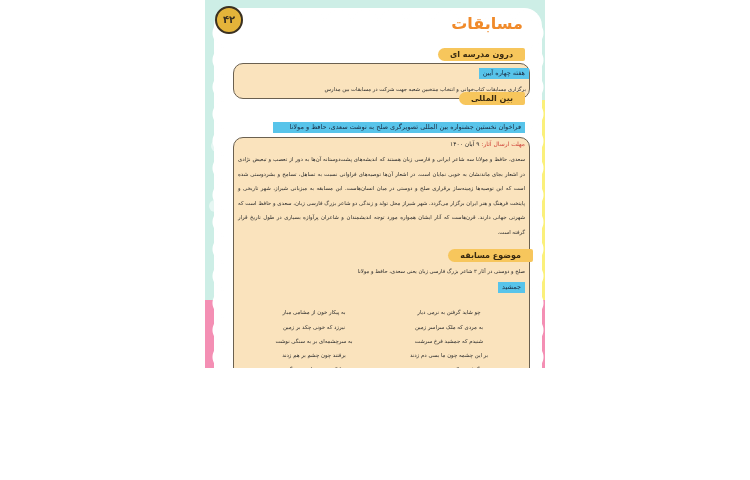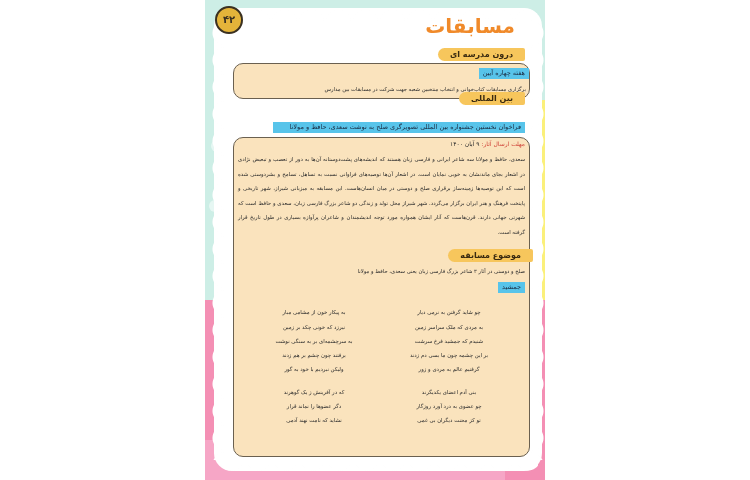--- a/index.html
+++ b/index.html
@@ -1,37 +1,37 @@
 <!DOCTYPE html>
 <html><head>
 <meta charset="utf-8">
 <style>
   html, body { margin:0; padding:0; }
   body { width:750px; height:480px; background:#ffffff; position:relative; overflow:hidden; font-family:"DejaVu Sans", sans-serif; }
-  .page { position:absolute; left:205px; top:0; width:340px; height:480px; overflow:hidden; background:#0f172a; }
+  .page { position:absolute; left:205px; top:0; width:340px; height:368px; overflow:hidden; background:#0f172a; }
   .bg-teal { position:absolute; left:0; top:0; width:340px; height:300px; background:#cdeee6; }
   .bg-yellow { position:absolute; right:0; top:100px; width:60px; height:380px; background:#fbf07a; }
   .bg-pink { position:absolute; left:0; top:300px; width:340px; height:180px; background:#f48fb4; }
   .bg-pink2 { position:absolute; left:0; top:440px; width:300px; height:40px; background:#f6a6c6; }
   .ring { position:absolute; right:6px; width:40px; height:40px; border-radius:50%; border:5px solid #f2c14a; opacity:.8; }
   .dots { position:absolute; width:12px; height:12px; border-radius:50%; background:rgba(255,255,255,.5); }
   .sheet { position:absolute; left:13px; top:12px; width:320px; height:455px; background:#ffffff; border-radius:14px;
     box-shadow:0 0 0 4px #fff; }
   .wave-top { position:absolute; left:13px; top:2px; width:320px; height:20px;
     background: radial-gradient(circle at 12px 20px, #fff 12px, transparent 13px) repeat-x; background-size:27px 20px; }
   .wave-bot { position:absolute; left:13px; top:458px; width:320px; height:18px;
     background: radial-gradient(circle at 13px 0px, #fff 12px, transparent 13px) repeat-x; background-size:27px 18px; }
   .wave-left { position:absolute; left:4px; top:20px; width:16px; height:440px;
     background: radial-gradient(circle at 16px 13px, #fff 12px, transparent 13px) repeat-y; background-size:16px 27px; }
   .wave-right { position:absolute; left:326px; top:20px; width:16px; height:440px;
     background: radial-gradient(circle at 0px 13px, #fff 12px, transparent 13px) repeat-y; background-size:16px 27px; }
 
   .page-num { position:absolute; left:10px; top:6px; width:24px; height:24px; border-radius:50%; background:#e4b43a;
     border:2px solid #3a3020; color:#3a3020; font-size:10px; font-weight:bold; text-align:center; line-height:24px; }
-  .title { position:absolute; right:30px; top:14px; color:#f08a2a; font-weight:bold; font-size:20px; direction:rtl; }
+  .title { position:absolute; right:22px; top:14px; color:#f08a2a; font-weight:bold; font-size:16px; direction:rtl; }
   .rtl { direction:rtl; text-align:right; }
 
   .pill { position:absolute; background:#f7c65c; border-radius:10px 3px 3px 10px; padding:0 12px 0 12px; height:13px; line-height:13px; font-size:8px; font-weight:bold; color:#3a2a10; direction:rtl; }
   .blue-tag { position:absolute; background:#58c4ea; height:11px; line-height:11px; font-size:6.5px; color:#1a2a40; padding:0 4px; direction:rtl;margin-left:30px; }
   .box { position:absolute; background:#fae3bd; border:1px solid #6a6050; border-radius:10px 10px 10px 10px; }
   .small { font-size:5.3px; color:#2a2a2a; direction:rtl; }
   .para { position:absolute; font-size:5.4px; line-height:14.5px; color:#2a2a2a; direction:rtl; text-align:justify; }
   .poem-row { position:absolute; font-size:5.4px; color:#2a2a2a; direction:rtl; width:140px; text-align:center; }
 </style>
 </head>

